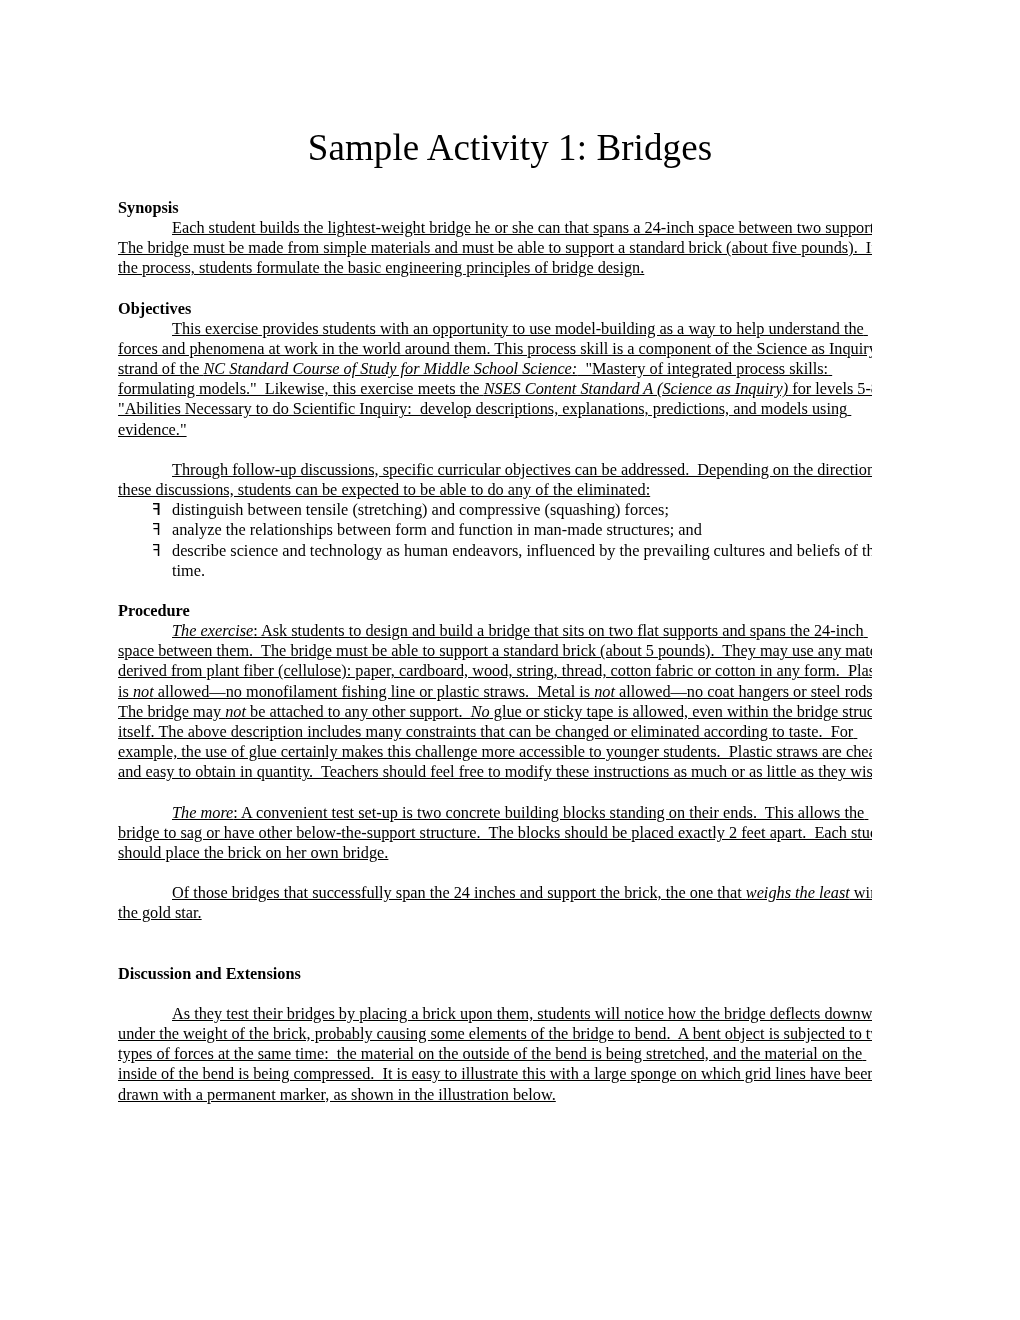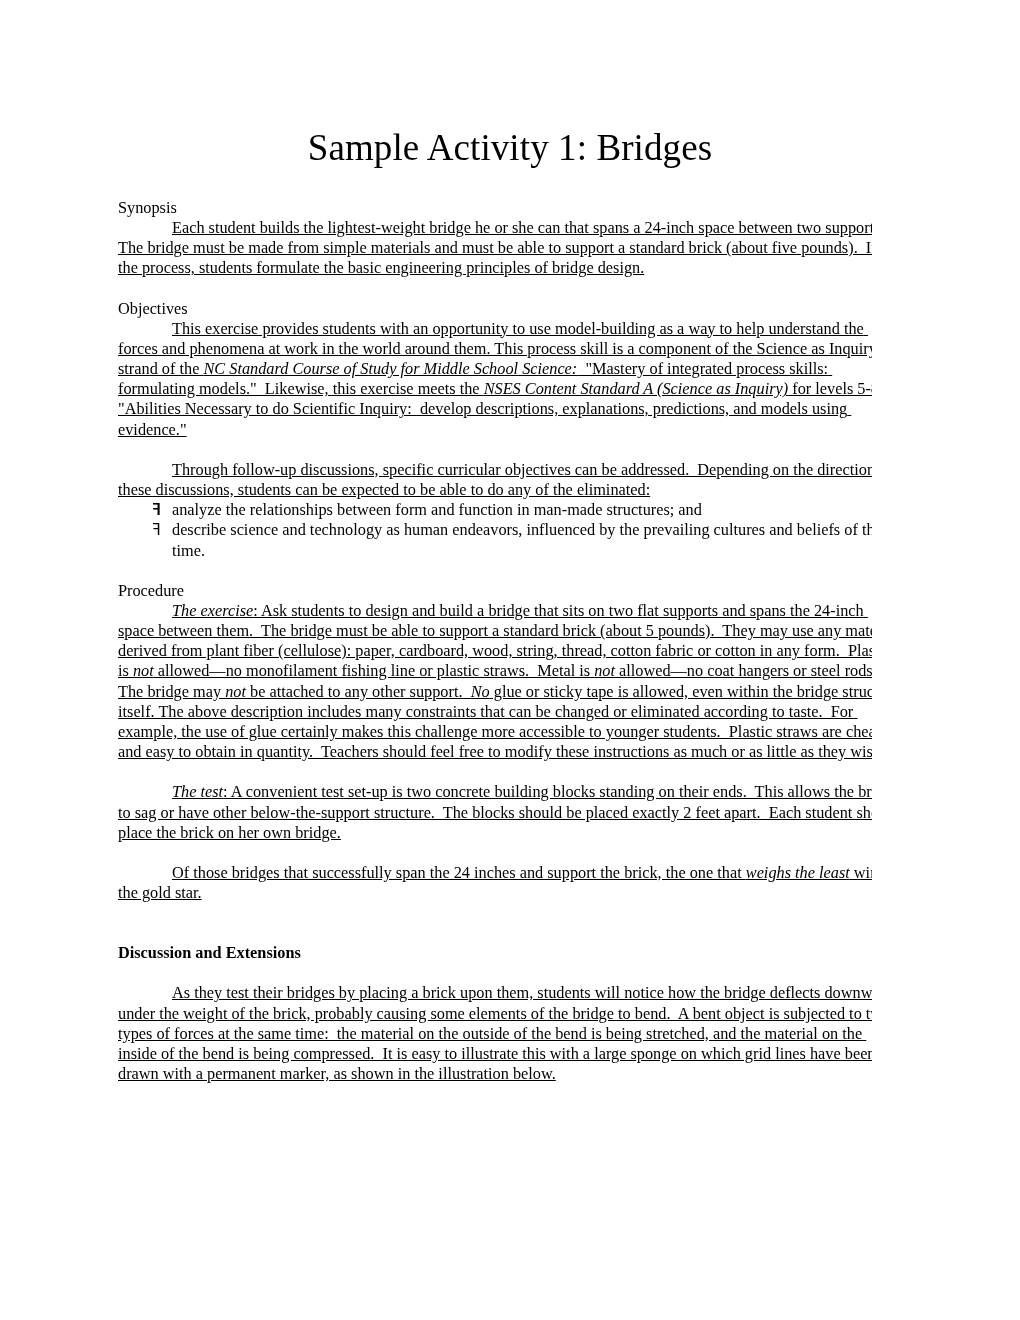--- a/index.html
+++ b/index.html
@@ -26,21 +26,21 @@
     text-align: center;
     font-size: 37px;
     font-weight: normal;
     line-height: 44px;
     margin: 0;
     padding-top: 126px;
     letter-spacing: 0.1px;
   }
   .section-heading {
     font-size: 16.3px;
-    font-weight: normal;
+    font-weight: bold;
     line-height: 20px;
     margin: 0;
   }
   .section-heading.plain {
     font-weight: bold;
   }
   p.body-text {
     font-size: 16.3px;
     line-height: 20.2px;
     margin: 0;
@@ -104,33 +104,33 @@
 
     <div class="section-heading">Objectives</div>
     <p class="body-text indented"><span>This exercise provides students with an opportunity to use model-building as a way to help understand the forces and phenomena at work in the world around them. This process skill is a component of the Science as Inquiry strand of the </span><i>NC Standard Course of Study for Middle School Science:</i><span>  "Mastery of integrated process skills: formulating models."  Likewise, this exercise meets the </span><i>NSES Content Standard A (Science as Inquiry)</i><span> for levels 5-8, "Abilities Necessary to do Scientific Inquiry:  develop descriptions, explanations, predictions, and models using evidence."</span></p>
 
     <div class="gap-small"></div>
 
     <p class="body-text indented">Through follow-up discussions, specific curricular objectives can be addressed.  Depending on the direction of these discussions, students can be expected to be able to do any of the eliminated:</p>
 
     <ul class="bullets">
       <li><span class="marker">F</span></li>
-      <li><span class="marker">F</span></li>
+      <li><span class="marker">F</span><span>distinguish between tensile (stretching) and  compressive (squashing) forces;</span></li>
       <li><span class="marker">F</span><span>analyze the relationships between form and function in man-made structures; and</span></li>
       <li><span class="marker">F</span><span>describe science and technology as human endeavors, influenced by the prevailing cultures and beliefs of the time.</span></li>
     </ul>
 
     <div class="gap-para"></div>
 
     <div class="section-heading">Procedure</div>
     <p class="body-text indented"><i>The exercise</i><span>: Ask students to design and build a bridge that sits on two flat supports and spans the 24-inch space between them.  The bridge must be able to support a standard brick (about 5 pounds).  They may use any material derived from plant fiber (cellulose): paper, cardboard, wood, string, thread, cotton fabric or cotton in any form.  Plastic is </span><i>not</i><span> allowed—no monofilament fishing line or plastic straws.  Metal is </span><i>not</i><span> allowed—no coat hangers or steel rods.  The bridge may </span><i>not</i><span> be attached to any other support.  </span><i>No</i><span> glue or sticky tape is allowed, even within the bridge structure itself. The above description includes many constraints that can be changed or eliminated according to taste.  For example, the use of glue certainly makes this challenge more accessible to younger students.  Plastic straws are cheap and easy to obtain in quantity.  Teachers should feel free to modify these instructions as much or as little as they wish.</span></p>
 
     <div class="gap-small"></div>
 
-    <p class="body-text indented"><i>The test</i><span>: A convenient test set-up is two concrete building blocks standing on their ends.  This allows the bridge to sag or have other below-the-support structure.  The blocks should be placed exactly 2 feet apart.  Each student should place the brick on her own bridge.</span></p>
+    <p class="body-text indented"><i>The more</i><span>: A convenient test set-up is two concrete building blocks standing on their ends.  This allows the bridge to sag or have other below-the-support structure.  The blocks should be placed exactly 2 feet apart.  Each student should place the brick on her own bridge.</span></p>
 
     <div class="gap-small"></div>
 
     <p class="body-text indented"><span>Of those bridges that successfully span the 24 inches and support the brick, the one that </span><i>weighs the least</i><span> wins the gold star.</span></p>
 
     <div class="gap-large"></div>
 
     <div class="section-heading plain">Discussion and Extensions</div>
 
     <div class="gap-small"></div>

